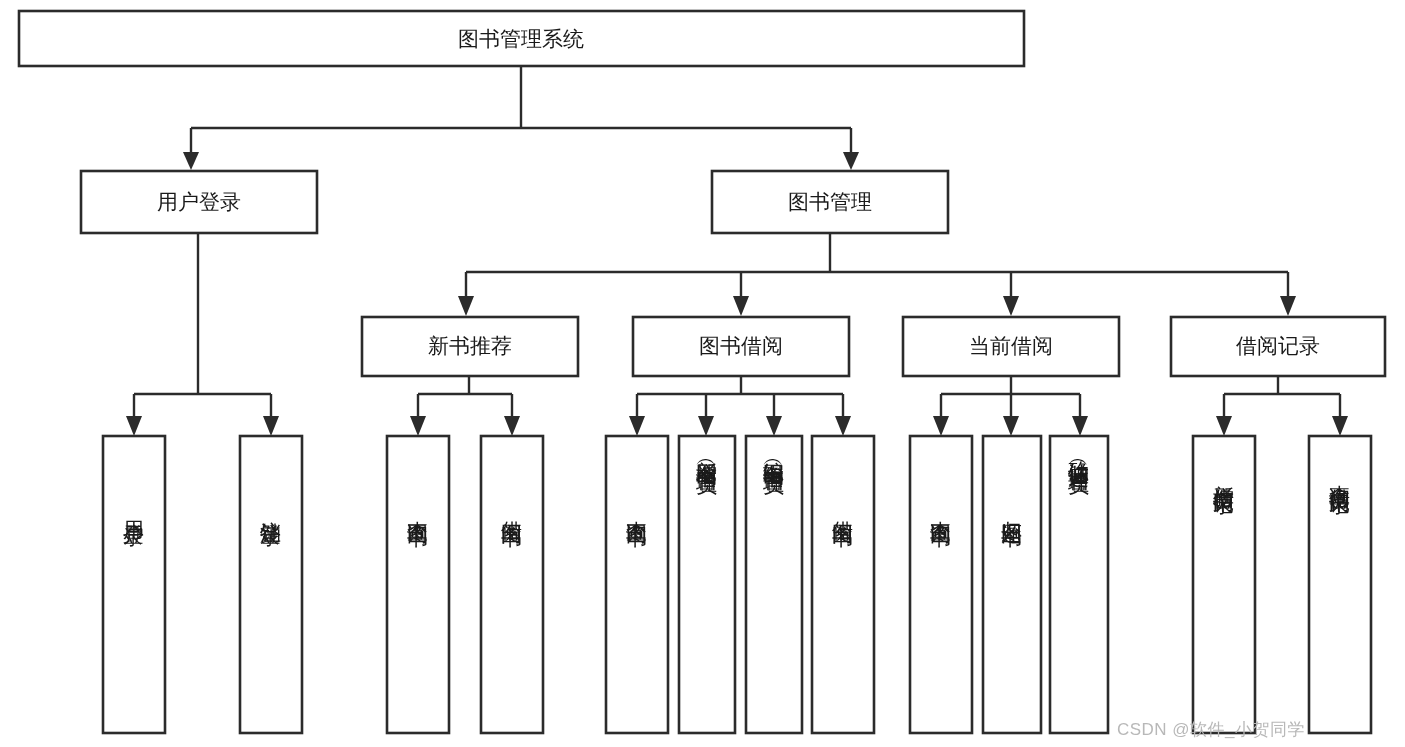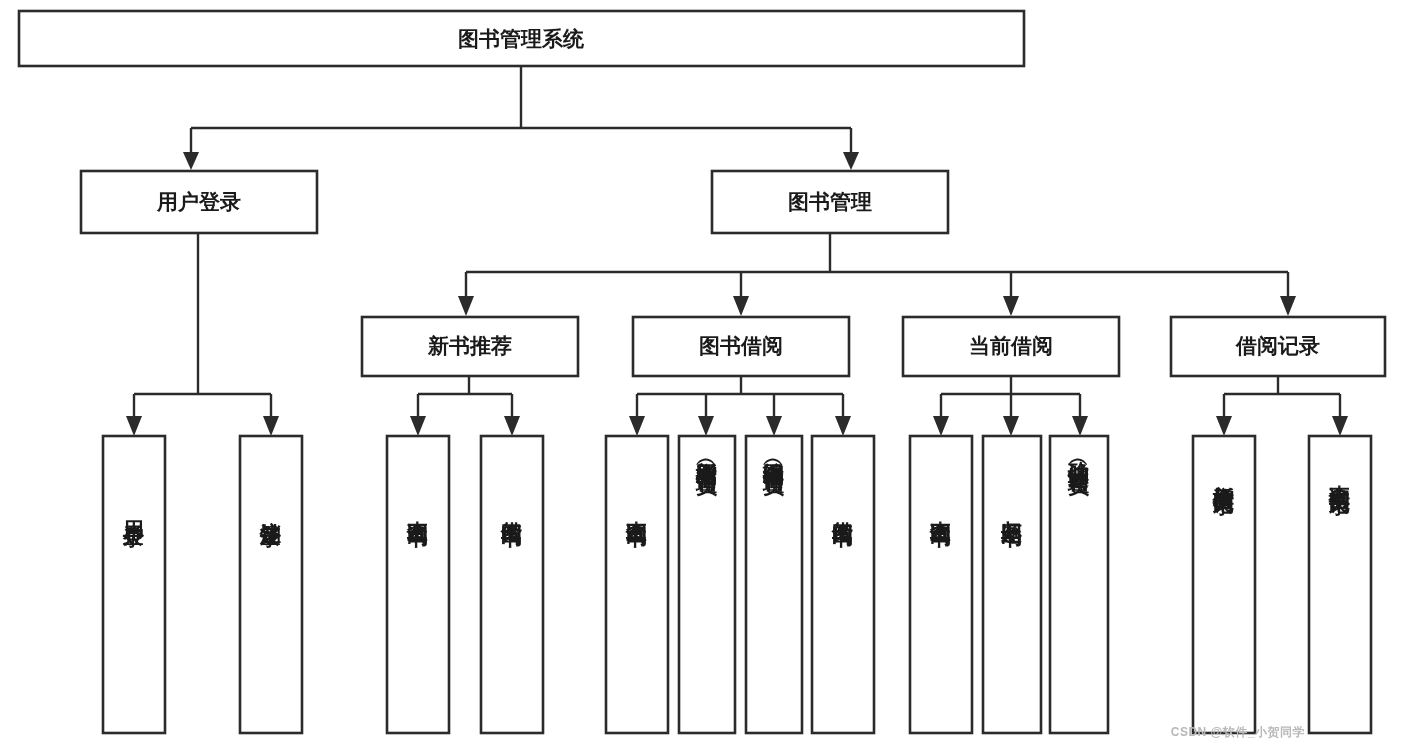--- a/index.html
+++ b/index.html
@@ -13,21 +13,20 @@
     font-family: "Liberation Sans", "DejaVu Sans", sans-serif;
     overflow: hidden;
     position: relative;
   }
   #diagram-root {
     position: absolute;
     left: 0;
     top: 0;
     width: 1315px;
     height: 747px;
-    font-weight: bold;
   }
   svg.flow {
     display: block;
     width: 1405px;
     height: 747px;
   }
   .nodebox {
     fill: #ffffff;
     stroke: #2b2b2b;
     stroke-width: 2.6;
@@ -64,21 +63,21 @@
     line-height: 1;
     color: #1a1a1a;
     letter-spacing: 2px;
     white-space: nowrap;
   }
   #watermark {
     position: absolute;
     right: 10px;
     bottom: 6px;
     font-family: "Liberation Sans", "DejaVu Sans", sans-serif;
-    font-size: 12px;
+    font-size: 17px;
     color: #b8b8b8;
     letter-spacing: 0.5px;
     user-select: none;
     pointer-events: none;
   }
 </style>
 </head>
 <body>
 
 <div id="diagram-root">

